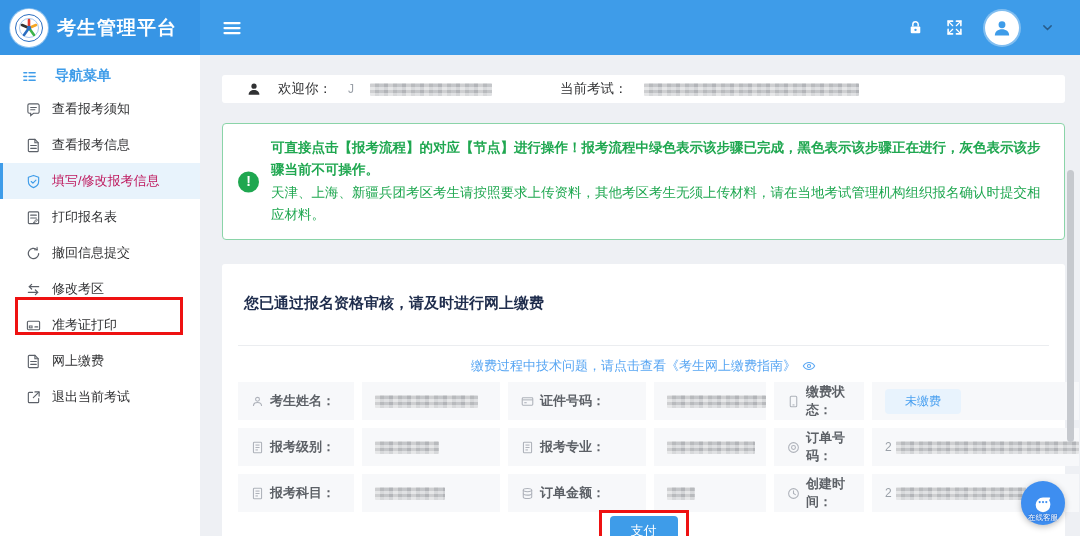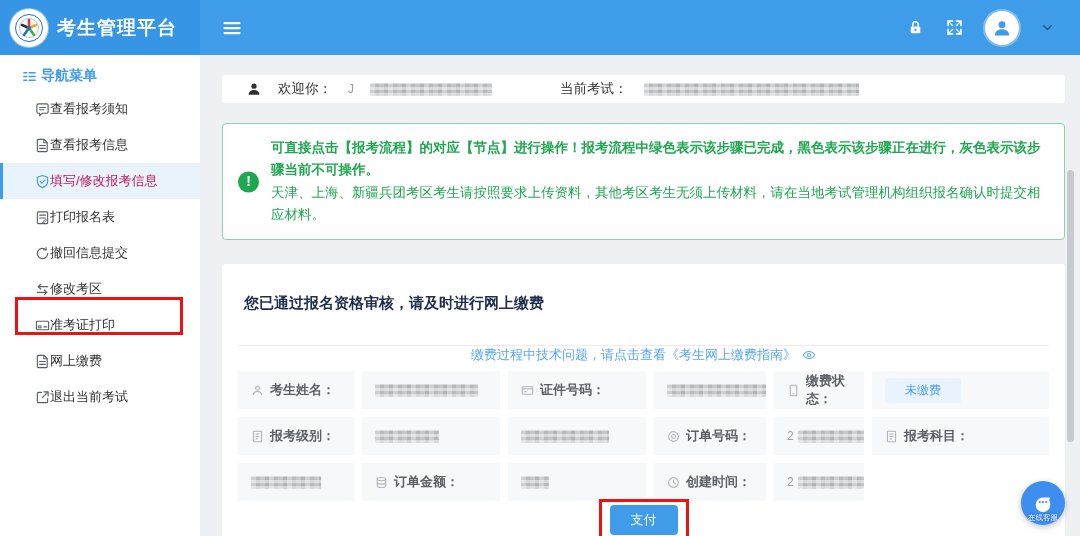--- a/index.html
+++ b/index.html
@@ -11,41 +11,41 @@
   .logo { width:38px; height:38px; background:#fff; border-radius:50%; display:flex; align-items:center; justify-content:center; box-shadow:0 0 0 1px rgba(255,255,255,.4); }
   .brand-title { color:#fff; font-size:19px; font-weight:700; letter-spacing:1px; white-space:nowrap; }
   .hamburger { margin-left:22px; cursor:pointer; display:flex; }
   .header-right { margin-left:auto; display:flex; align-items:center; gap:22px; padding-right:26px; }
   .hicon { color:#fff; display:flex; cursor:pointer; }
   .avatar-wrap { width:34px; height:34px; border-radius:50%; background:#fff; display:flex; align-items:center; justify-content:center; box-shadow:0 0 0 2px rgba(255,255,255,.35); cursor:pointer; }
   .chev { color:rgba(20,40,60,.55); display:flex; cursor:pointer; }
 
   
   .sidebar { position:absolute; top:55px; left:0; width:200px; height:481px; background:#fff; z-index:4; }
-  .nav-title { height:30px; display:flex; align-items:center; gap:4px; padding-left:22px; color:#3e9ce9; font-size:14px; font-weight:700; margin-top:6px; }
-  .nav-item { height:36px; display:flex; align-items:center; padding-left:32px; font-size:13px; color:#303133; cursor:pointer; border-left:3px solid transparent;text-align:right; }
+  .nav-title { height:30px; display:flex; align-items:center; gap:18px; padding-left:22px; color:#3e9ce9; font-size:14px; font-weight:700; margin-top:6px; }
+  .nav-item { height:36px; display:flex; align-items:center; gap:11px; padding-left:23px; font-size:13px; color:#303133; cursor:pointer; border-left:3px solid transparent;text-align:right; }
   .nav-item .nicon { color:#5b6068; display:flex; }
   .nav-item.active { background:#e8f3fc; color:#be185d; border-left-color:#3e9ce9; }
   .nav-item.active .nicon { color:#3e9ce9; }
 
   
   .main { position:absolute; top:55px; left:200px; width:880px; height:481px; padding:20px 15px 0 22px; overflow:hidden; }
   .card { background:#fff; border-radius:3px; }
   .welcome { height:28px; display:flex; align-items:center; gap:16px; padding:0 24px; font-size:13.5px; color:#303133; }
   .welcome .wlabel { font-weight:400; }
   .gap { width:36px; }
 
   .notice { margin-top:20px; border:1px solid #8ad4a8; border-radius:4px; position:relative; padding:13px 18px 13px 48px; color:#1fa750; font-size:13.5px; line-height:1.65; }
   .notice-icon { position:absolute; left:15px; top:50%; transform:translateY(-50%); width:21px; height:21px; background:#1fa750; color:#fff; border-radius:50%; font-weight:700; font-size:14px; display:flex; align-items:center; justify-content:center; }
   .notice .bold { font-weight:700; }
 
   .pay-card { margin-top:24px; padding:30px 16px 0; height:300px; }
   .sec-title { font-size:15px; font-weight:700; color:#1f2d4d; padding-left:6px; }
   .divider { height:1px; background:#ebedf0; margin-top:32px; }
-  .help-row { margin-top:0; text-align:center; font-size:13px; color:#58a6f3; display:flex; align-items:center; justify-content:center; gap:6px; }
+  .help-row { margin-top:11px; text-align:center; font-size:13px; color:#58a6f3; display:flex; align-items:center; justify-content:center; gap:6px; }
   .help-link { cursor:pointer; }
   .eye { display:flex; color:#58a6f3; cursor:pointer; }
 
   .info-table { margin-top:7px; display:grid; grid-template-columns:116px 138px 138px 112px 90px 1fr; gap:8px; background:#fff; }
   .cell { background:#f7f8fa; min-height:38px; display:flex; align-items:center; font-size:13px; }
   .cell.lbl { padding-left:13px; gap:6px; color:#5c6066; font-weight:700; }
   .cell.lbl .ticon { color:#aeb2ba; display:flex; flex-shrink:0; }
   .cell.val { padding-left:13px; gap:4px; color:#8a8f98; }
   .mosaic { height:13px; border-radius:1px; display:inline-block;
     background-image:
@@ -331,20 +331,31 @@
               <line x1="5.5" y1="5" x2="10.5" y2="5"></line>
               <line x1="5.5" y1="8" x2="10.5" y2="8"></line>
               <line x1="5.5" y1="11" x2="8.5" y2="11"></line>
             </svg>
           </span>
         <span>报考级别：</span>
       </div>
       <div class="cell val">
           <span class="mosaic" style="width:64px"></span>
         </div>
+      <div class="cell lbl">
+        <span class="ticon">
+            <svg width="13" height="13" viewBox="0 0 16 16" fill="none" stroke="currentColor" stroke-width="1.3">
+              <rect x="3" y="1.5" width="10" height="13" rx="1"></rect>
+              <line x1="5.5" y1="5" x2="10.5" y2="5"></line>
+              <line x1="5.5" y1="8" x2="10.5" y2="8"></line>
+              <line x1="5.5" y1="11" x2="8.5" y2="11"></line>
+            </svg>
+          </span>
+        <span>报考专业：</span>
+      </div>
       <div class="cell val">
           <span class="mosaic" style="width:88px"></span>
         </div>
       <div class="cell lbl">
         <span class="ticon">
             <svg width="13" height="13" viewBox="0 0 16 16" fill="none" stroke="currentColor" stroke-width="1.3">
               <circle cx="8" cy="8" r="6"></circle>
               <circle cx="8" cy="8" r="2.4"></circle>
             </svg>
           </span>

